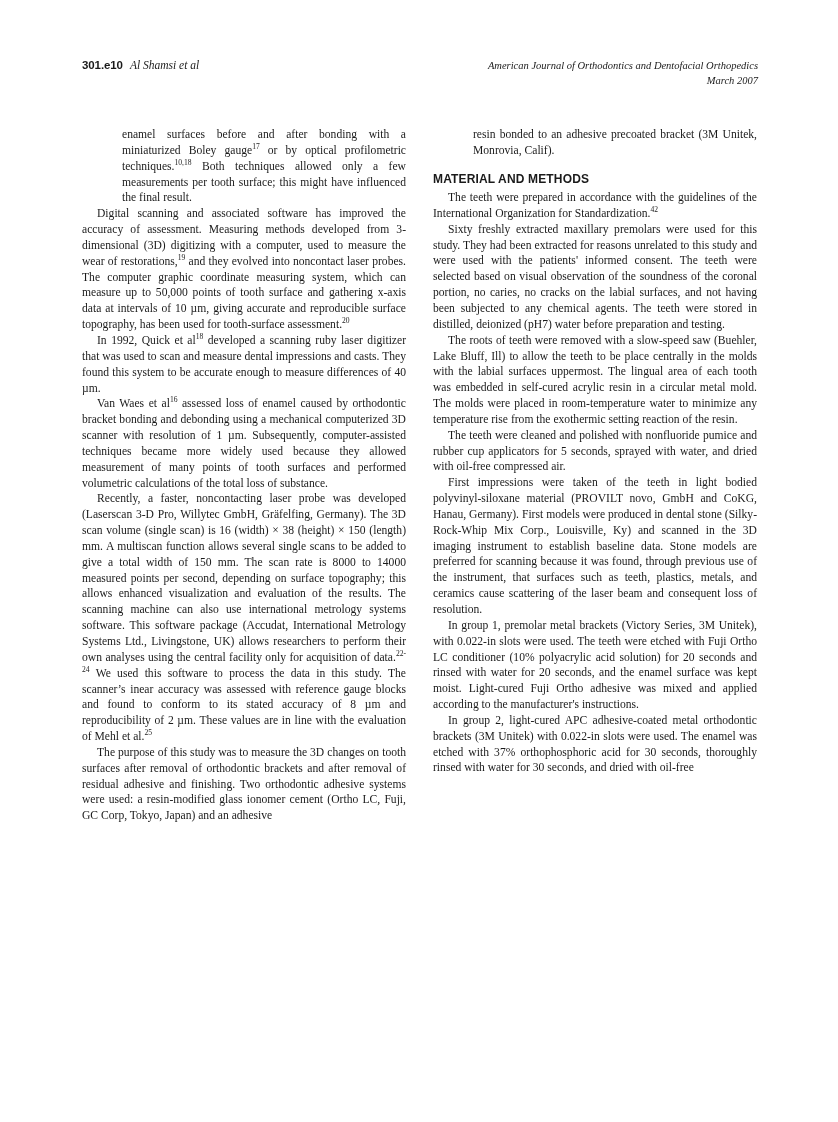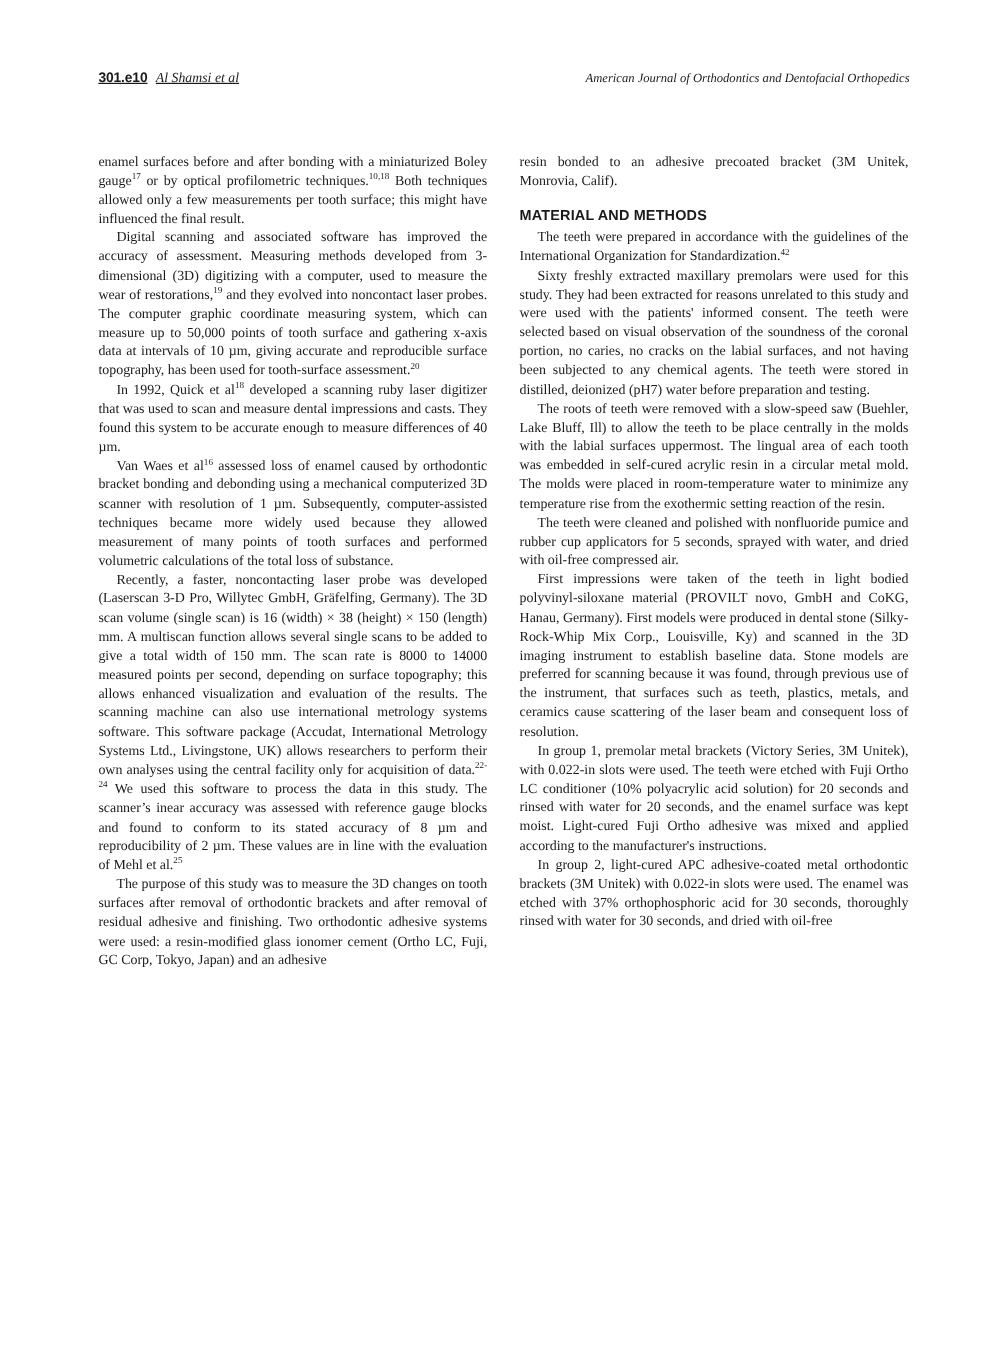--- a/index.html
+++ b/index.html
@@ -29,21 +29,20 @@
     top: 58px;
     width: 676px;
     display: flex;
     justify-content: space-between;
     align-items: flex-start;
   }
   .rh-left {
     font-size: 11.5px;
     line-height: 1.35;
     white-space: nowrap;
-    text-decoration: underline;
   }
   .rh-folio {
     font-family: "Liberation Sans", "DejaVu Sans", sans-serif;
     font-weight: bold;
     font-size: 11.5px;
     letter-spacing: -0.1px;
   }
   .rh-authors {
     font-style: italic;
     font-size: 11.5px;
@@ -76,21 +75,21 @@
   p.body {
     margin: 0;
     font-size: 11.6px;
     line-height: 15.85px;
     text-align: justify;
     text-justify: inter-word;
     hyphens: none;
     word-spacing: 0px;
   }
   p.body.indent { text-indent: 15px; }
-  p.body.noindent { text-indent: 0; }
+  p.body.noindent { text-indent: 0; margin-left: 40px; }
 
   sup {
     font-size: 7.6px;
     vertical-align: super;
     line-height: 0;
   }
 
   h2.section-head {
     font-family: "Liberation Sans", "DejaVu Sans", sans-serif;
     font-weight: bold;
@@ -105,20 +104,21 @@
 <body>
 
 <div id="page">
 
   <div class="running-head">
     <div class="rh-left">
       <span class="rh-folio">301.e10</span><span class="rh-authors">Al Shamsi et al</span>
     </div>
     <div class="rh-right">
       <span class="rh-journal">American Journal of Orthodontics and Dentofacial Orthopedics</span>
+      <span class="rh-date">March 2007</span>
     </div>
   </div>
 
   <div class="columns">
     <div class="col" id="col-left">
         <p class="body noindent">enamel surfaces before and after bonding with a miniaturized Boley gauge<sup>17</sup> or by optical profilometric techniques.<sup>10,18</sup> Both techniques allowed only a few measurements per tooth surface; this might have influenced the final result.</p>
         <p class="body indent">Digital scanning and associated software has improved the accuracy of assessment. Measuring methods developed from 3-dimensional (3D) digitizing with a computer, used to measure the wear of restorations,<sup>19</sup> and they evolved into noncontact laser probes. The computer graphic coordinate measuring system, which can measure up to 50,000 points of tooth surface and gathering x-axis data at intervals of 10 µm, giving accurate and reproducible surface topography, has been used for tooth-surface assessment.<sup>20</sup></p>
         <p class="body indent">In 1992, Quick et al<sup>18</sup> developed a scanning ruby laser digitizer that was used to scan and measure dental impressions and casts. They found this system to be accurate enough to measure differences of 40 µm.</p>
         <p class="body indent">Van Waes et al<sup>16</sup> assessed loss of enamel caused by orthodontic bracket bonding and debonding using a mechanical computerized 3D scanner with resolution of 1 µm. Subsequently, computer-assisted techniques became more widely used because they allowed measurement of many points of tooth surfaces and performed volumetric calculations of the total loss of substance.</p>
         <p class="body indent">Recently, a faster, noncontacting laser probe was developed (Laserscan 3-D Pro, Willytec GmbH, Gräfelfing, Germany). The 3D scan volume (single scan) is 16 (width) × 38 (height) × 150 (length) mm. A multiscan function allows several single scans to be added to give a total width of 150 mm. The scan rate is 8000 to 14000 measured points per second, depending on surface topography; this allows enhanced visualization and evaluation of the results. The scanning machine can also use international metrology systems software. This software package (Accudat, International Metrology Systems Ltd., Livingstone, UK) allows researchers to perform their own analyses using the central facility only for acquisition of data.<sup>22-24</sup> We used this software to process the data in this study. The scanner’s inear accuracy was assessed with reference gauge blocks and found to conform to its stated accuracy of 8 µm and reproducibility of 2 µm. These values are in line with the evaluation of Mehl et al.<sup>25</sup></p>

